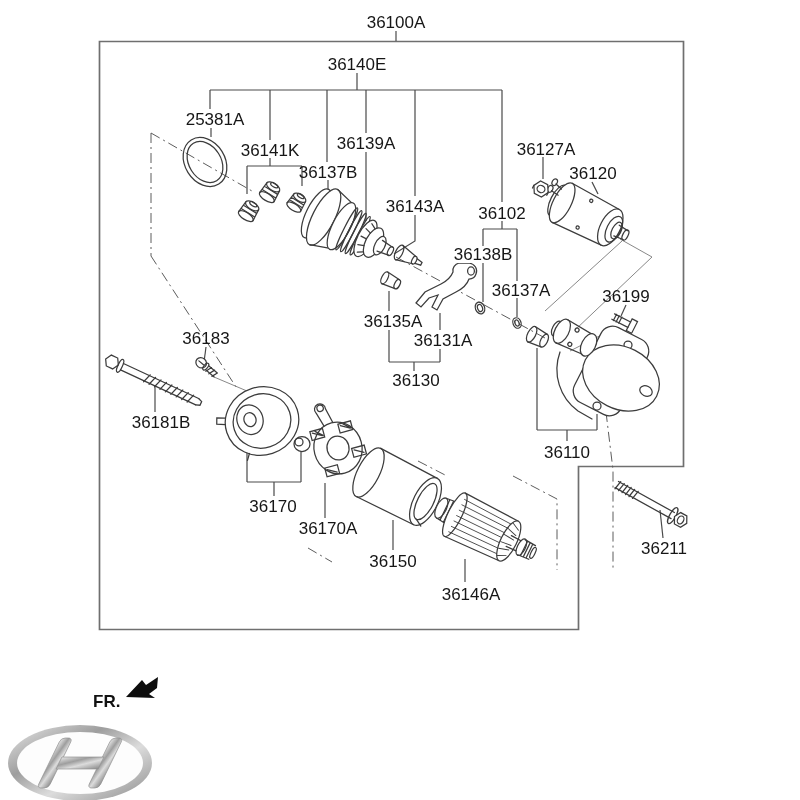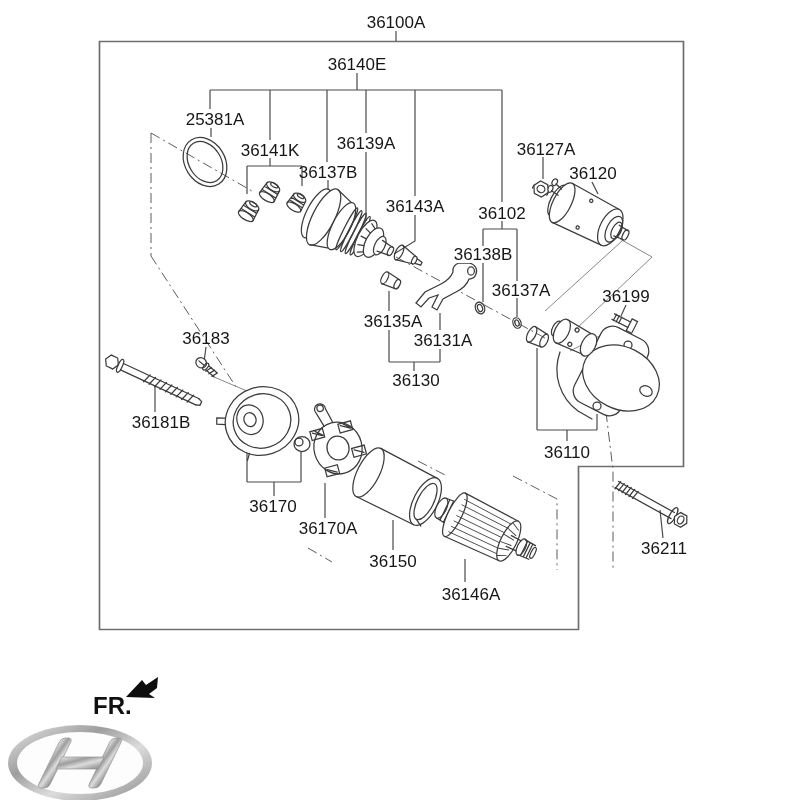--- a/index.html
+++ b/index.html
@@ -1,20 +1,20 @@
 <!DOCTYPE html>
 <html><head>
 <meta charset="utf-8">
 <style>
   html,body{margin:0;padding:0;background:#ffffff;}
   #stage{position:relative;width:800px;height:800px;background:#fff;overflow:hidden;
          font-family:"Liberation Sans", sans-serif;}
   #diagram-svg{position:absolute;left:0;top:0;}
   .part-label{font-family:"Liberation Sans", sans-serif;font-size:17px;fill:#161616;}
-  #fr-label{position:absolute;left:93px;top:692px;font-size:24px;font-weight:bold;color:#111;}
+  #fr-label{position:absolute;left:93px;top:692px;font-size:17px;font-weight:bold;color:#111;}
   #caption{position:absolute;left:340px;top:740px;font-size:45px;letter-spacing:-1px;
            color:#1c1c1c;white-space:nowrap;}
 </style>
 </head>
 <body>
 
 <div id="stage">
 
 <svg id="diagram-svg" width="800" height="800" viewBox="0 0 800 800">
   <defs>

